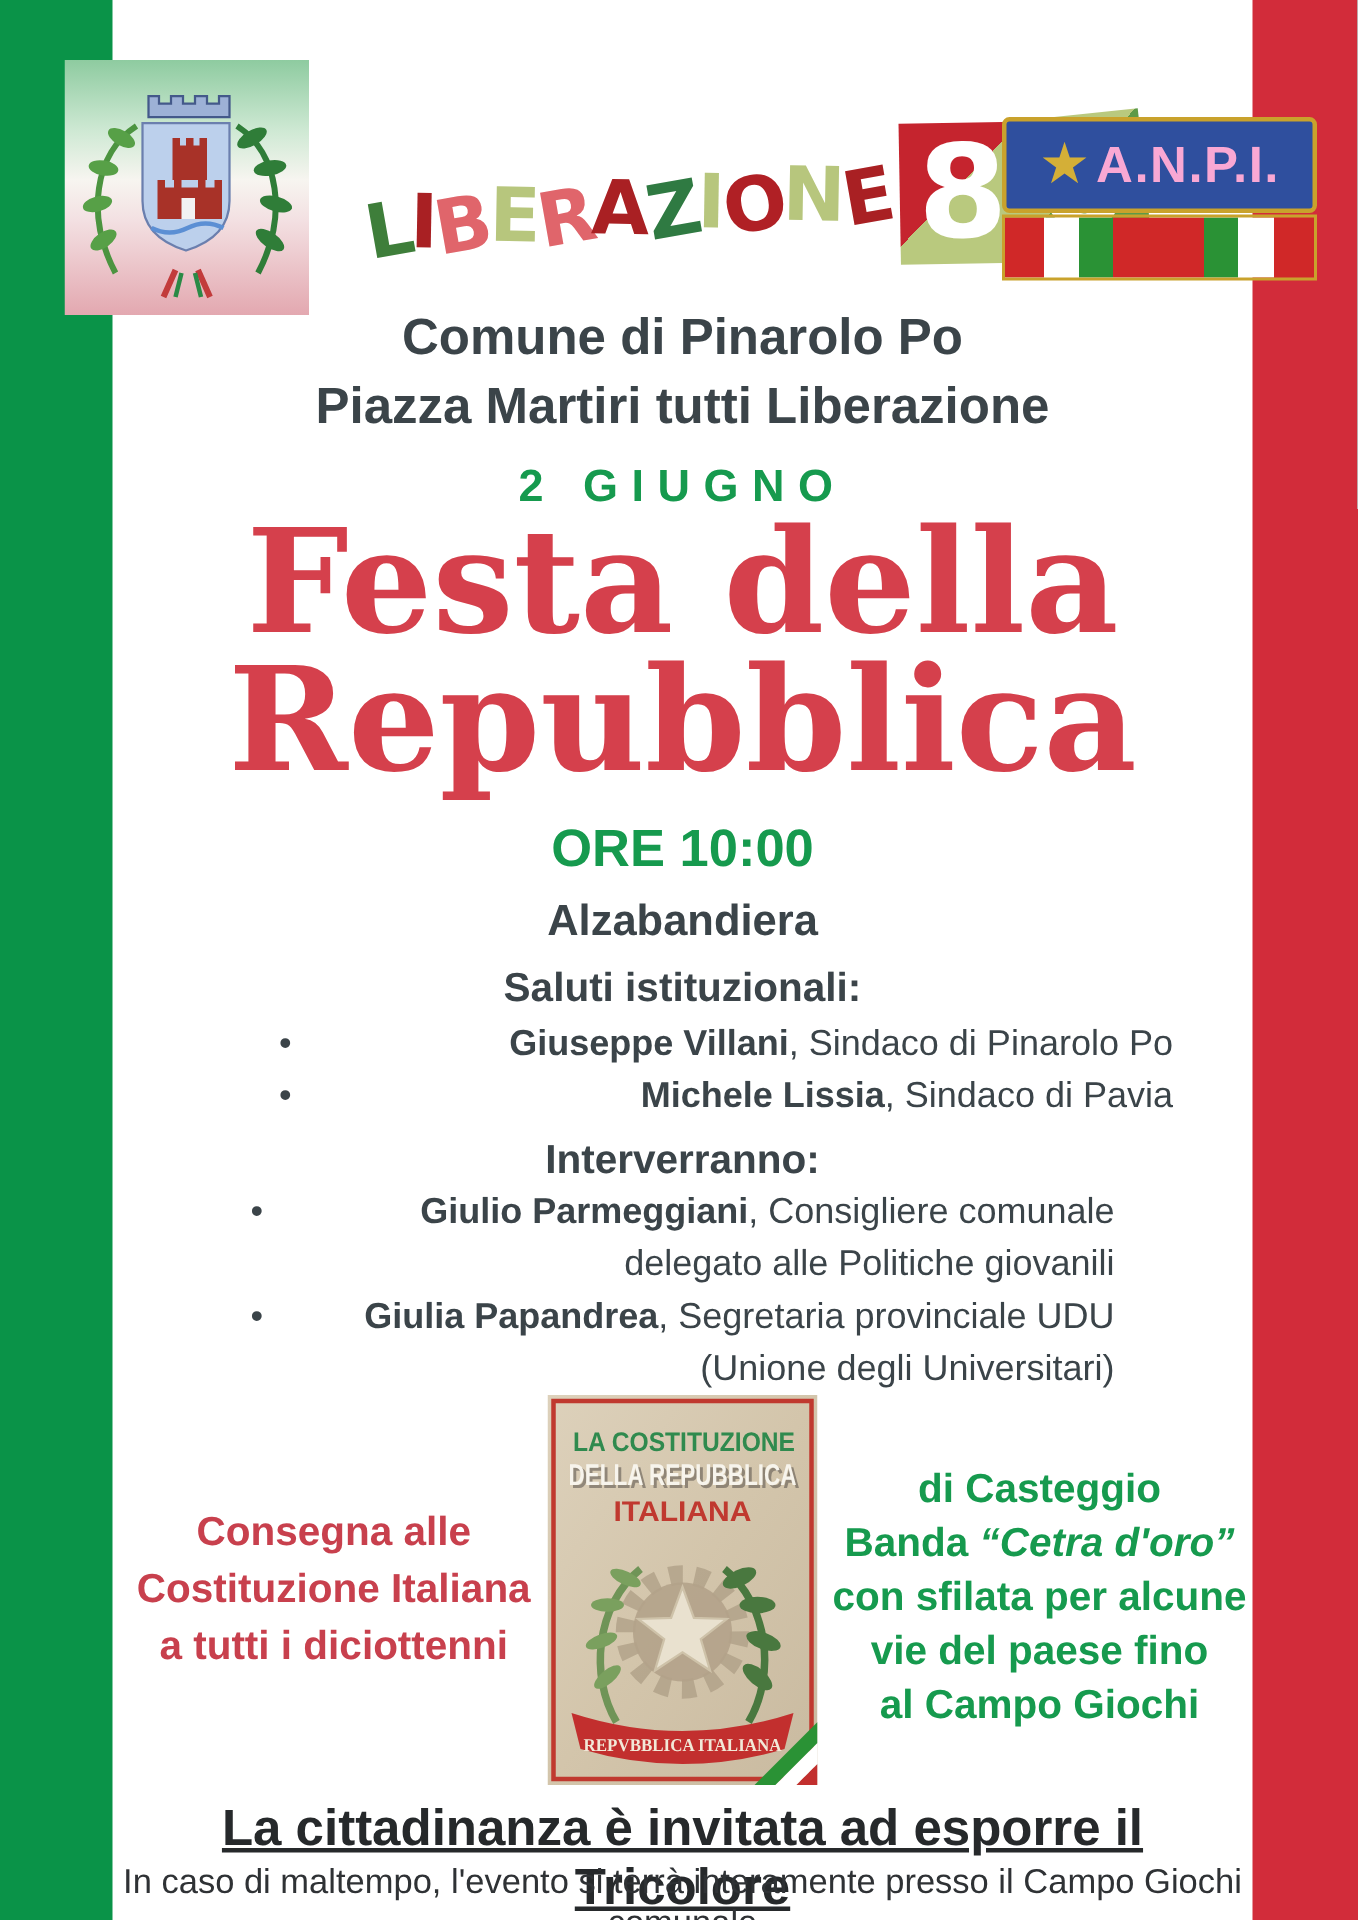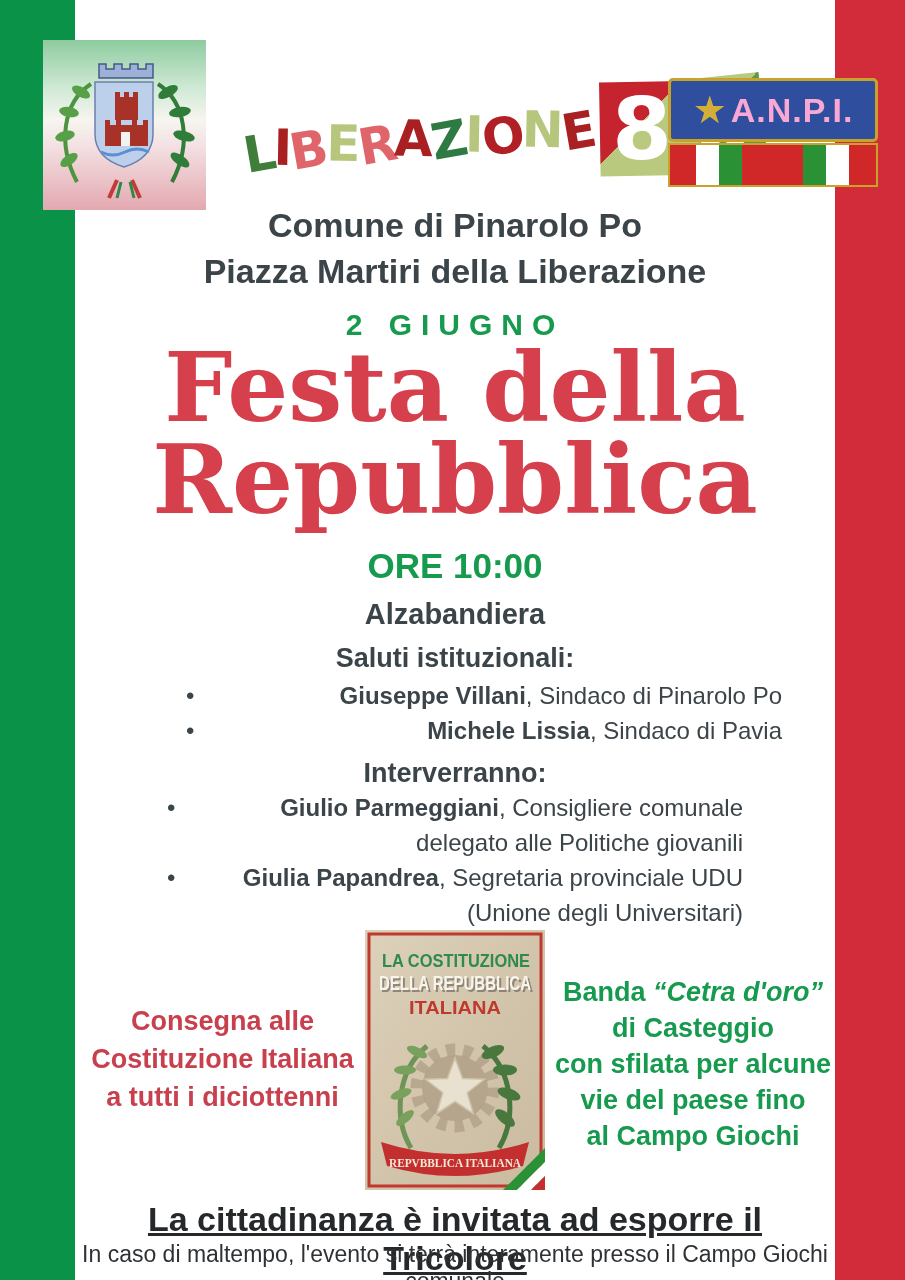--- a/index.html
+++ b/index.html
@@ -156,21 +156,21 @@
 
   <div class="anpi">
     <div class="anpi-box">
       <span class="anpi-star">★</span>
       <span class="anpi-text">A.N.P.I.</span>
     </div>
     <div class="anpi-ribbon"></div>
   </div>
 
   <div class="cline comune">Comune di Pinarolo Po</div>
-  <div class="cline piazza">Piazza Martiri della Liberazione</div>
+  <div class="cline piazza">Piazza Martiri tutti Liberazione</div>
   <div class="cline date">2 GIUGNO</div>
   <div class="cline title1">Festa della</div>
   <div class="cline title2">Repubblica</div>
   <div class="cline ore">ORE 10:00</div>
   <div class="cline alza">Alzabandiera</div>
   <div class="cline saluti-h">Saluti istituzionali:</div>
 
   <ul class="blist list-saluti">
     <li><span class="b">Giuseppe Villani</span><span>, Sindaco di Pinarolo Po</span></li>
     <li><span class="b">Michele Lissia</span><span>, Sindaco di Pavia</span></li>
@@ -227,22 +227,22 @@
     </g>
 
     <g>
       <polygon points="180,218 180,232 152,260 138,260" fill="#2a9235"></polygon>
       <polygon points="180,232 180,246 166,260 152,260" fill="#ffffff"></polygon>
       <polygon points="180,246 180,260 166,260" fill="#c22f2e"></polygon>
     </g>
   </svg>
 
   <div class="right-note">
+    <div>di Casteggio</div>
     <div><span>Banda </span><span class="it">“Cetra d'oro”</span></div>
-    <div>di Casteggio</div>
     <div>con sfilata per alcune</div>
     <div>vie del paese fino</div>
     <div>al Campo Giochi</div>
   </div>
 
   <div class="cline footer1">La cittadinanza è invitata ad esporre il Tricolore</div>
   <div class="cline footer2">In caso di maltempo, l'evento si terrà interamente presso il Campo Giochi comunale</div>
 </div>
 
 </body></html>

